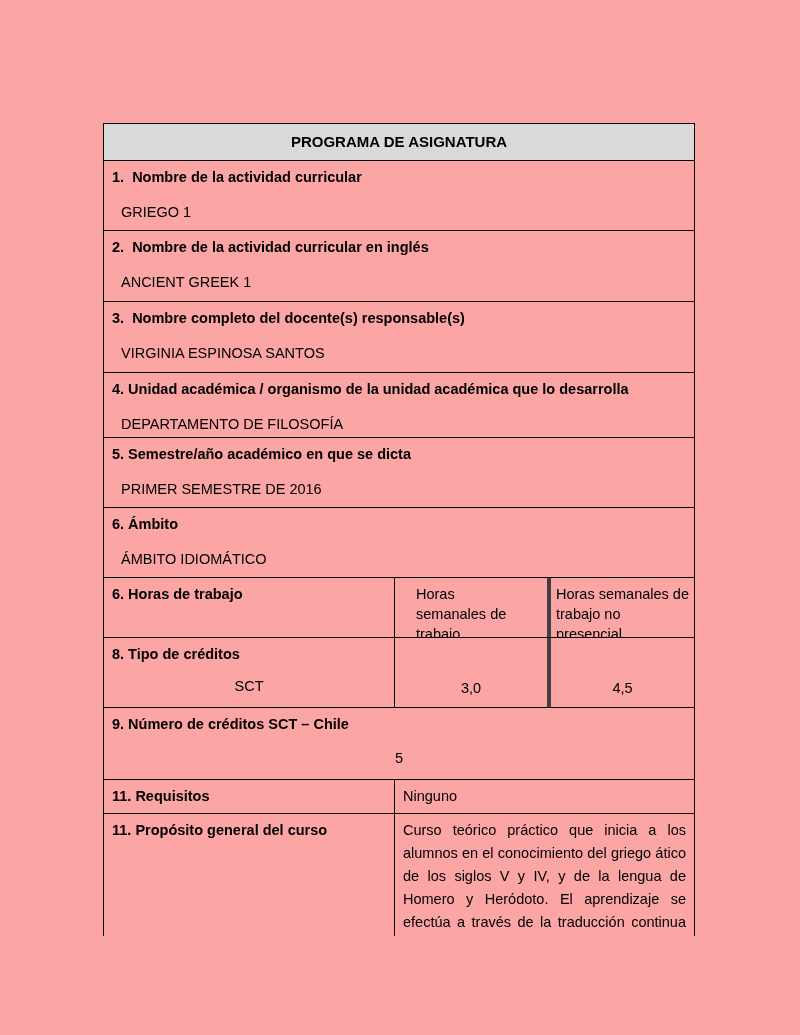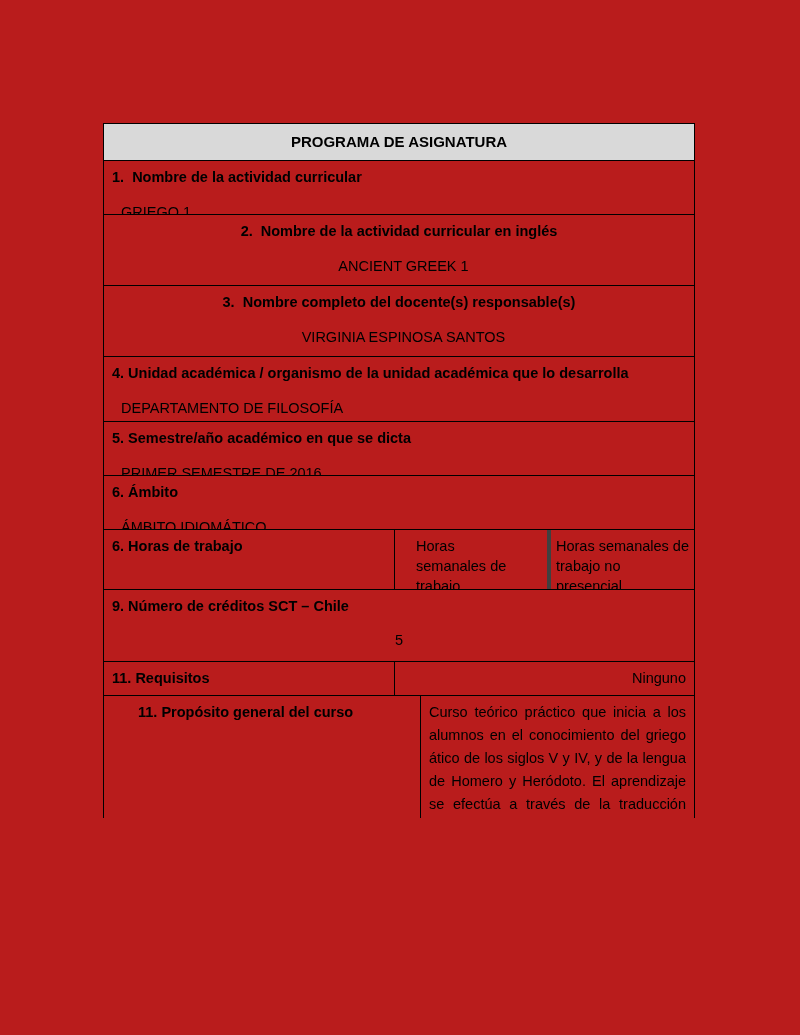--- a/index.html
+++ b/index.html
@@ -1,61 +1,61 @@
 <!DOCTYPE html>
 <html><head>
 <meta charset="utf-8">
 <style>
   * { margin:0; padding:0; box-sizing:border-box; }
   html,body { background:#ffffff; }
   .page {
     position:relative;
     width:800px; height:1035px;
-    background:#b91c1c;
+    background:#fca5a5;
     font-family:"Liberation Sans", sans-serif;
     color:#000000;
     overflow:hidden;
   }
   .doc-table {
     position:absolute;
     left:103px; top:123px;
     width:592px;
     border:1px solid #000;
     border-bottom:none;
     font-size:14.5px;
     line-height:20px;
   }
   .row { border-bottom:1px solid #000; overflow:hidden; }
-  .row.last { border-bottom:none;margin-left:26px; }
+  .row.last { border-bottom:none; }
   .flexrow { display:flex; }
   .hdr {
     height:37px;
     background:#d9d9d9;
     display:flex; align-items:center; justify-content:center;
     font-weight:bold; font-size:15px;
   }
   .field { padding:6px 8px; }
   .label { font-weight:bold; white-space:pre-wrap; display:block; }
   .value { display:block; margin-top:15px;margin-left:9px; }
-  .h70 { height:54px; } .h71 { height:71px;text-align:center; } .h65 { height:65px; }
+  .h70 { height:70px; } .h71 { height:71px; } .h65 { height:65px; }
   .h60 { height:60px; } .h72 { height:72px; } .h34 { height:34px; }
   .c1 { width:290px; padding:6px 8px; }
   .c2 { width:153px; border-left:1px solid #000; padding:6px 21px; }
   .c3 { flex:1; border-left:4px solid #404040; padding:6px 5px; }
   .cnum {
     display:flex; align-items:flex-end; justify-content:center;
     padding-bottom:9px;
   }
   .sct-line { text-align:center; margin-top:12px; }
   .center-line { text-align:center; margin-top:14px; }
   .merged {
     flex:1; border-left:1px solid #000;
     padding:6px 8px;
   }
-  .merged.center { text-align:right; }
+  .merged.center { text-align:left; }
   .purpose-row { height:122px; }
   .purpose-text {
     text-align:justify;
     line-height:23px;
     padding-top:5px;
   }
 </style>
 </head>
 <body>
 
@@ -101,20 +101,32 @@
         <span class="label">6. Horas de trabajo</span>
       </div>
       <div class="c2">
         <span>Horas semanales de trabajo presencial</span>
       </div>
       <div class="c3">
         <span>Horas semanales de trabajo no presencial</span>
       </div>
     </div>
 
+    <div class="row flexrow h70">
+      <div class="c1">
+        <span class="label">8. Tipo de créditos</span>
+        <div class="sct-line">SCT</div>
+      </div>
+      <div class="c2 cnum">
+        <span>3,0</span>
+      </div>
+      <div class="c3 cnum">
+        <span>4,5</span>
+      </div>
+    </div>
 
     <div class="row field h72">
       <span class="label">9. Número de créditos SCT – Chile</span>
       <div class="center-line">5</div>
     </div>
 
     <div class="row flexrow h34">
       <div class="c1">
         <span class="label">11. Requisitos</span>
       </div>

